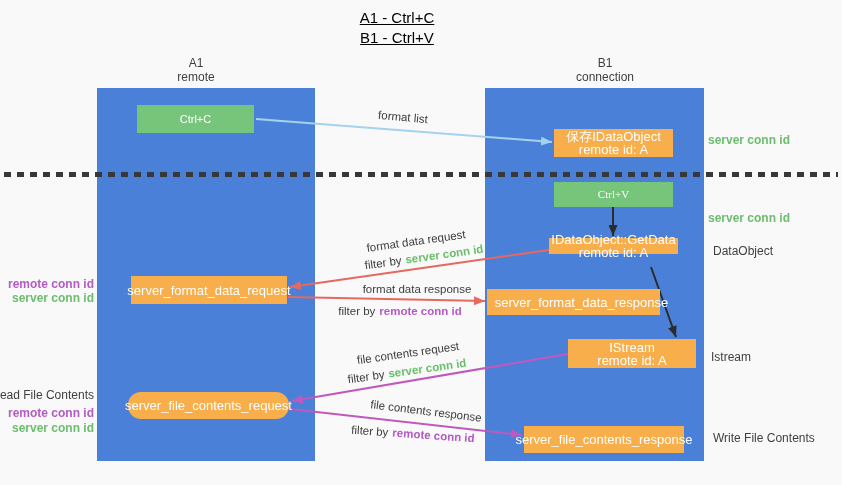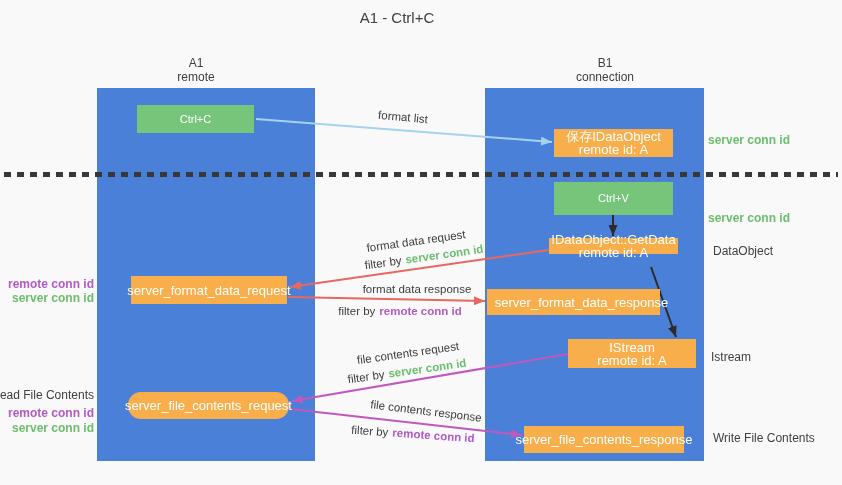--- a/index.html
+++ b/index.html
@@ -3,21 +3,21 @@
 <meta charset="utf-8">
 <style>
   html,body{margin:0;padding:0;}
   body{
     width:842px;height:485px;position:relative;overflow:hidden;
     background:#f9f9f9;color:#3f3f3f;
     font-family:"Liberation Sans", sans-serif;
   }
   .abs{position:absolute;}
   .title{left:277px;top:8px;width:240px;text-align:center;
-         font-size:15px;line-height:20px;color:#404040;}
+         font-size:15px;line-height:20px;color:#000000;text-decoration:underline;}
   .lane-header{top:56px;text-align:center;font-size:12px;line-height:14px;color:#3f3f3f;}
   .lane{top:88px;height:373px;background:#4A80D8;}
   .dashline{left:4px;top:172px;width:834px;height:5px;
             background:repeating-linear-gradient(90deg,#383838 0 7px,transparent 7px 13px);}
   svg.arrows{left:0;top:0;pointer-events:none;}
   .node{display:flex;flex-direction:column;align-items:center;justify-content:center;
         color:#ffffff;font-size:13px;line-height:13px;text-align:center;white-space:nowrap;}
   .node.orange{background:#F8AE4A;}
   .node.green{background:#77C57B;font-size:11px;}
   .msg{font-size:11.5px;color:#3d3d3d;white-space:nowrap;}
@@ -31,20 +31,21 @@
   .purple-id{color:#B35BC5;font-weight:bold;}
   .anno{font-size:12px;white-space:nowrap;transform:translateY(-50%);}
   .anno-left{right:748px;text-align:right;}
   .anno.plain{color:#3f3f3f;}
 </style>
 </head>
 <body>
 
 <div class="abs title">
   <div>A1 - Ctrl+C</div>
+  <div>B1 - Ctrl+V</div>
 </div>
 
 <div class="abs lane-header" style="left:96px;width:200px;">
   <div>A1</div>
   <div>remote</div>
 </div>
 <div class="abs lane-header" style="left:505px;width:200px;">
   <div>B1</div>
   <div>connection</div>
 </div>
@@ -78,21 +79,21 @@
   <line x1="290" y1="409" x2="522" y2="435" stroke="#C059BE" stroke-width="2" marker-end="url(#mMag)"></line>
 </svg>
 
 <div class="abs node green" style="left:137px;top:105px;width:117px;height:28px;align-items:center;">
   <span>Ctrl+C</span>
 </div>
 <div class="abs node orange" style="left:554px;top:129px;width:119px;height:28px;">
   <span>保存IDataObject</span>
   <span>remote id: A</span>
 </div>
-<div class="abs node green" style="left:554px;top:182px;width:119px;height:33px;">
+<div class="abs node green" style="left:554px;top:182px;width:119px;height:25px;font-family:Liberation Serif, serif;">
   <span>Ctrl+V</span>
 </div>
 <div class="abs node orange" style="left:549px;top:238px;width:129px;height:16px;">
   <span>IDataObject::GetData</span>
   <span>remote id: A</span>
 </div>
 <div class="abs node orange" style="left:131px;top:276px;width:156px;height:28px;">
   <span>server_format_data_request</span>
 </div>
 <div class="abs node orange" style="left:487px;top:289px;width:157px;height:26px;padding-left:16px;">

